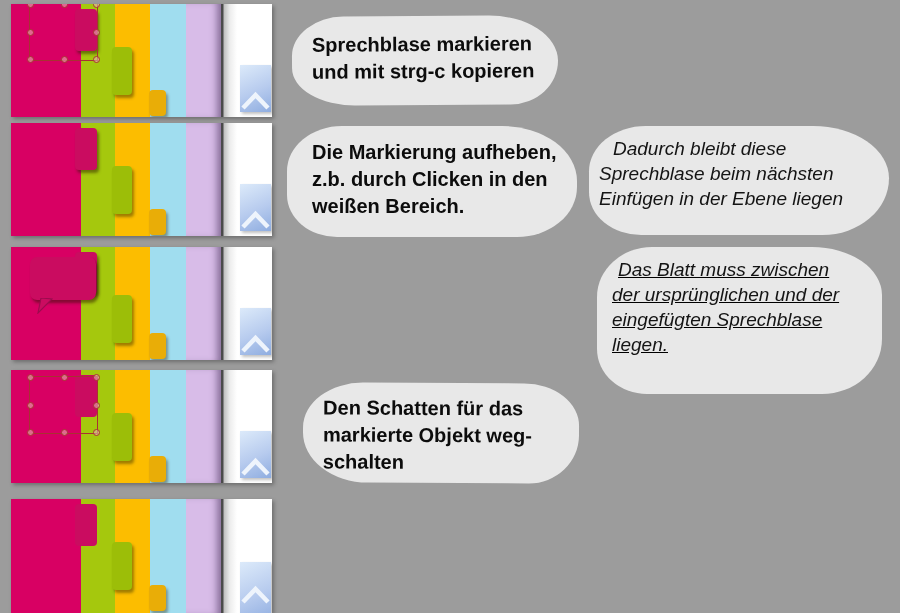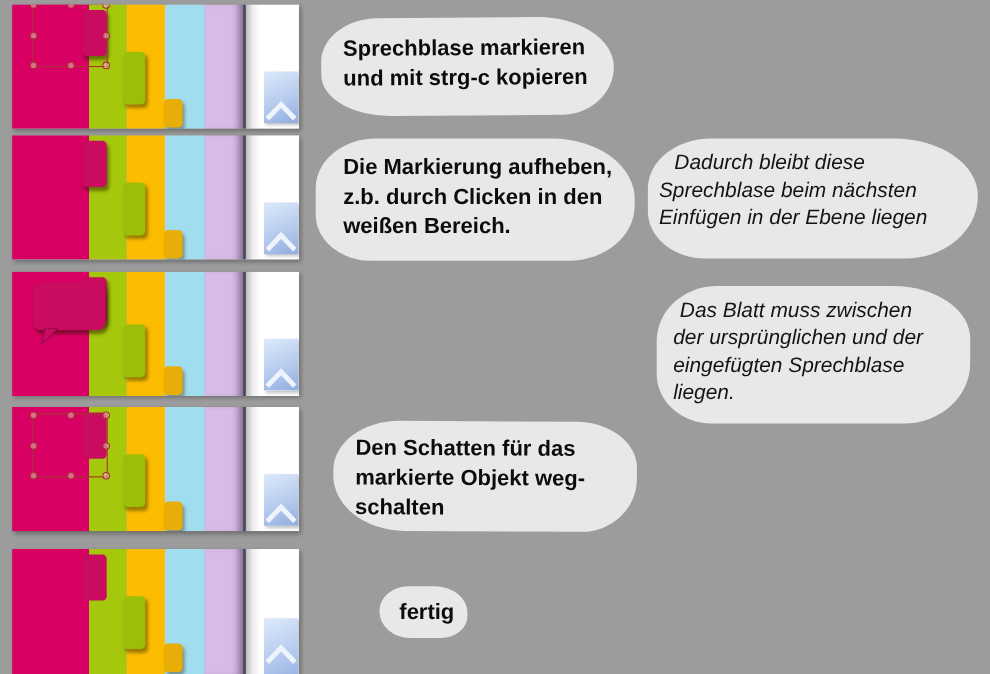--- a/index.html
+++ b/index.html
@@ -55,22 +55,22 @@
   .ntext{white-space:pre-line;font-style:italic;font-weight:400;font-size:19px;line-height:25px;color:#141414;}
   .b1{left:292px;top:16px;width:266px;height:89px;padding:15px 0 0 20px;
       border-radius:52px 70px 48px 64px / 40px 46px 44px 38px;transform:rotate(-.4deg);}
   .b2{left:287px;top:126px;width:290px;height:111px;padding:13px 0 0 25px;
       border-radius:55px 75px 60px 50px / 45px 55px 50px 42px;}
   .n1{left:589px;top:126px;width:300px;height:109px;padding:10px 0 0 10px;
       border-radius:60px 80px 70px 55px / 48px 55px 60px 45px;}
   .n1 .ntext{text-indent:14px;}
   .b3{left:296px;top:258px;width:276px;height:84px;padding:11px 0 0 26px;
       border-radius:45px 60px 50px 55px / 40px 42px 44px 38px;}
-  .n2{left:597px;top:260px;width:285px;height:125px;padding:10px 0 0 15px;
-      border-radius:55px 70px 60px 50px / 50px 48px 55px 45px;}
+  .n2{left:597px;top:247px;width:285px;height:147px;padding:10px 0 0 15px;
+      border-radius:55px 70px 60px 50px / 50px 48px 55px 45px;text-decoration:underline;}
   .n2 .ntext{text-indent:6px;}
   .b4{left:303px;top:383px;width:276px;height:100px;padding:12px 0 0 20px;
       border-radius:60px 55px 50px 65px / 45px 42px 48px 50px;transform:rotate(.3deg);}
   .b5{left:345px;top:533px;width:80px;height:47px;padding:11px 0 0 18px;
       border-radius:26px 30px 24px 28px / 22px 24px 20px 24px;}
 </style>
 </head>
 <body>
 
 <div class="canvas">
@@ -208,17 +208,14 @@
 eingefügten Sprechblase
 liegen.</div>
   </div>
 
   <div class="bubble b4">
     <div class="btext">Den Schatten für das
 markierte Objekt weg-
 schalten</div>
   </div>
 
-  <div class="bubble b5">
-    <div class="btext">fertig</div>
-  </div>
 
 </div>
 
 </body></html>

